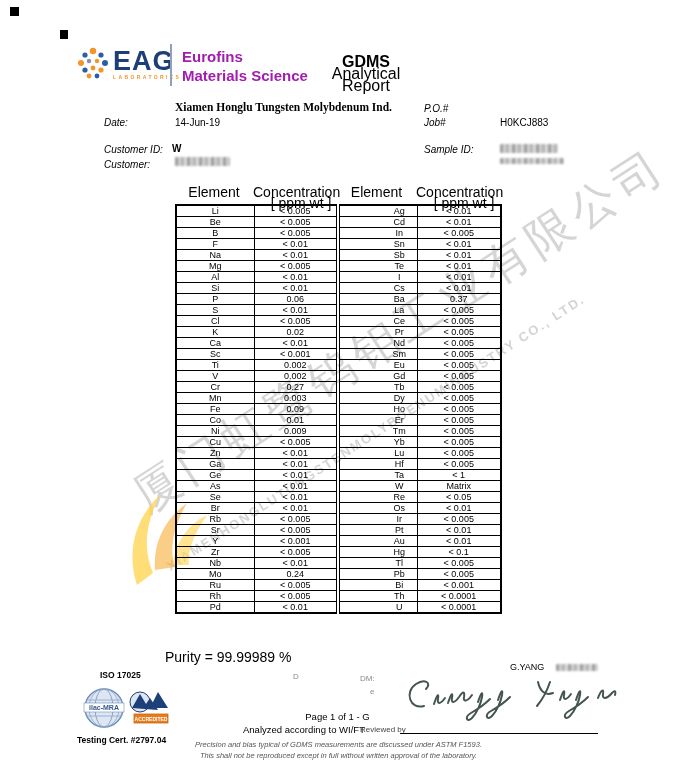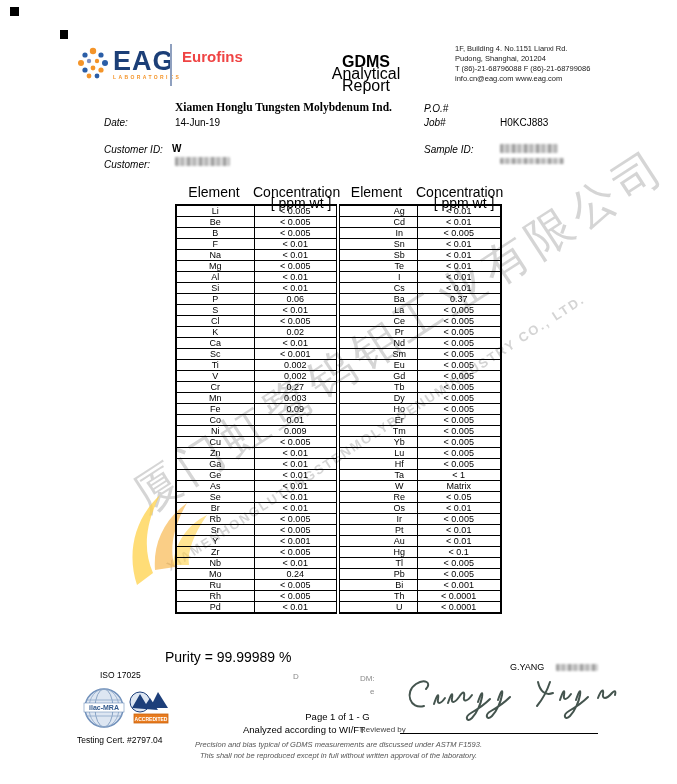--- a/index.html
+++ b/index.html
@@ -6,40 +6,40 @@
   #page{
     position:relative;width:677px;height:784px;background:#ffffff;
     font-family:"Liberation Sans",sans-serif;color:#000;overflow:hidden;
   }
   .abs{position:absolute;}
   .bold{font-weight:bold;}
   
   .eag-word{font-size:27px;font-weight:bold;color:#1c3f77;letter-spacing:1px;line-height:26px;}
   .eag-labs{font-size:5px;font-weight:bold;color:#f49429;letter-spacing:2.4px;}
   .divider{width:2px;height:42px;background:#8fa0bf;}
-  .brand{font-size:15px;font-weight:bold;color:#ef4444;line-height:19px;}
+  .brand{font-size:15px;font-weight:bold;color:#a21caf;line-height:19px;}
   .report-type{font-size:16px;text-align:center;line-height:12px;}
   .addr{font-size:7.5px;line-height:10px;color:#1a1a1a;}
   
   .lbl{font-size:10px;font-style:italic;}
   .val{font-size:10px;}
   .cust-name{font-family:"Liberation Serif",serif;font-weight:bold;font-size:11.5px;}
   .redact{background:repeating-linear-gradient(90deg,#9e9e9e 0 3px,#cfcfcf 3px 6px,#b4b4b4 6px 9px,#dcdcdc 9px 12px);filter:blur(1.3px);border-radius:1px;}
   
   .tbl-head span{display:inline-block;text-align:center;font-size:14px;}
   table.elements{border-collapse:collapse;table-layout:fixed;width:325px;border:2px solid #000;background:transparent;}
   table.elements td{border:1px solid #000;font-size:9px;text-align:center;padding:0;height:10px;line-height:10px;}
   table.elements td.pair2{border-left:4px double #000;padding-left:42px;}
   
   #wm{pointer-events:none;z-index:1;}
   .wm-cn{font-size:46px;color:rgba(150,150,150,0.40);letter-spacing:6px;white-space:nowrap;transform:rotate(-33deg);transform-origin:left center;}
   .wm-en{font-size:13px;font-weight:bold;color:rgba(160,160,160,0.45);letter-spacing:2px;white-space:nowrap;transform:rotate(-33deg);transform-origin:left center;}
   .layer2{z-index:2;}
   
-  .small-bold{font-size:8.5px;font-weight:normal;}
+  .small-bold{font-size:8.5px;font-weight:bold;}
   .faint{color:#8a8a8a;font-size:8px;}
   .disc{font-size:7.5px;font-style:italic;color:#555;line-height:11px;text-align:center;width:677px;}
   .artifact{background:#000;}
 </style>
 </head>
 <body>
 
 <div id="page">
 
   <div class="abs artifact" style="left:10px;top:7px;width:9px;height:9px;"></div>
@@ -69,30 +69,25 @@
     <circle cx="13" cy="30" r="2.4" fill="#f49429"></circle>
     <circle cx="21" cy="30" r="2.4" fill="#2b5ea7"></circle>
   </svg>
   <div class="abs layer2" style="left:113px;top:48px;">
     <div class="eag-word">EAG</div>
     <div class="eag-labs">LABORATORIES</div>
   </div>
   <div class="abs divider layer2" style="left:170px;top:44px;"></div>
   <div class="abs brand layer2" style="left:182px;top:47px;">
     <div>Eurofins</div>
+    <div>Materials Science</div>
   </div>
   <div class="abs report-type layer2" style="left:326px;top:56px;width:80px;">
     <div class="bold">GDMS</div>
     <div>Analytical Report</div>
-  </div>
-  <div class="abs addr layer2" style="left:455px;top:44px;">
-    <div>1F, Building 4. No.1151 Lianxi Rd.</div>
-    <div>Pudong, Shanghai, 201204</div>
-    <div>T (86)-21-68796088   F (86)-21-68799086</div>
-    <div>info.cn@eag.com   www.eag.com</div>
   </div>
 
   <div class="abs lbl layer2" style="left:104px;top:115px;margin-top:44px;">Customer:</div>
   <div class="abs cust-name layer2" style="left:175px;top:101px;">Xiamen Honglu Tungsten Molybdenum Ind.</div>
   <div class="abs lbl layer2" style="left:424px;top:103px;">P.O.#</div>
 
   <div class="abs lbl layer2" style="left:104px;top:117px;">Date:</div>
   <div class="abs val layer2" style="left:175px;top:117px;">14-Jun-19</div>
   <div class="abs lbl layer2" style="left:424px;top:117px;">Job#</div>
   <div class="abs val layer2" style="left:500px;top:117px;">H0KCJ883</div>

